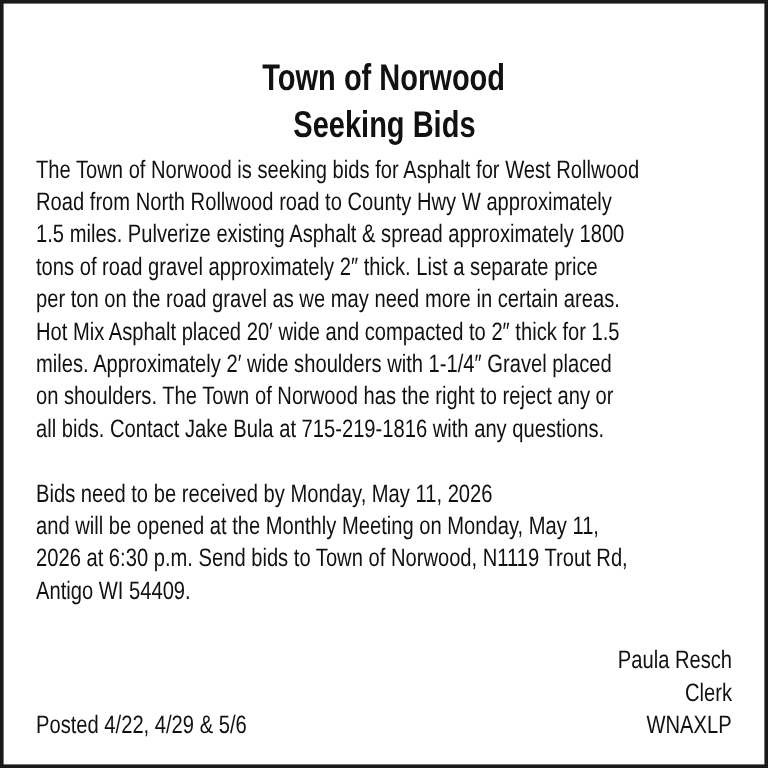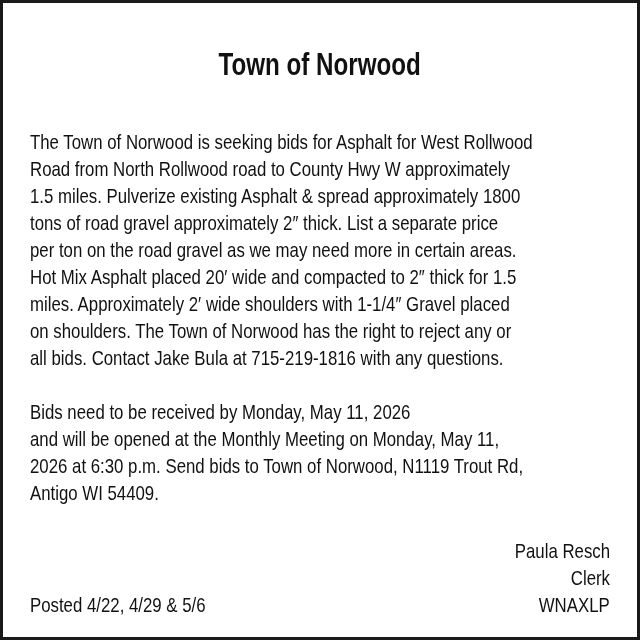--- a/index.html
+++ b/index.html
@@ -47,20 +47,21 @@
       transform: scaleX(0.80);
       transform-origin: right center;
       text-align: right;
     }
   </style>
 </head>
 <body>
 
 <div class="notice">
   <div class="title t1"><span>Town of Norwood</span></div>
+  <div class="title t2"><span>Seeking Bids</span></div>
 
   <div>
     <div class="body-line" style="top:126px">The Town of Norwood is seeking bids for Asphalt for West Rollwood</div>
     <div class="body-line" style="top:153px">Road from North Rollwood road to County Hwy W approximately</div>
     <div class="body-line" style="top:180px">1.5 miles. Pulverize existing Asphalt &amp; spread approximately 1800</div>
     <div class="body-line" style="top:207px">tons of road gravel approximately 2″ thick.  List a separate price</div>
     <div class="body-line" style="top:234px">per ton on the road gravel as we may need more in certain areas.</div>
     <div class="body-line" style="top:261px">Hot Mix Asphalt placed 20′ wide and compacted to 2″ thick for 1.5</div>
     <div class="body-line" style="top:288px">miles.  Approximately 2′ wide shoulders with 1-1/4″ Gravel placed</div>
     <div class="body-line" style="top:315px">on shoulders. The Town of Norwood has the right to reject any or</div>

